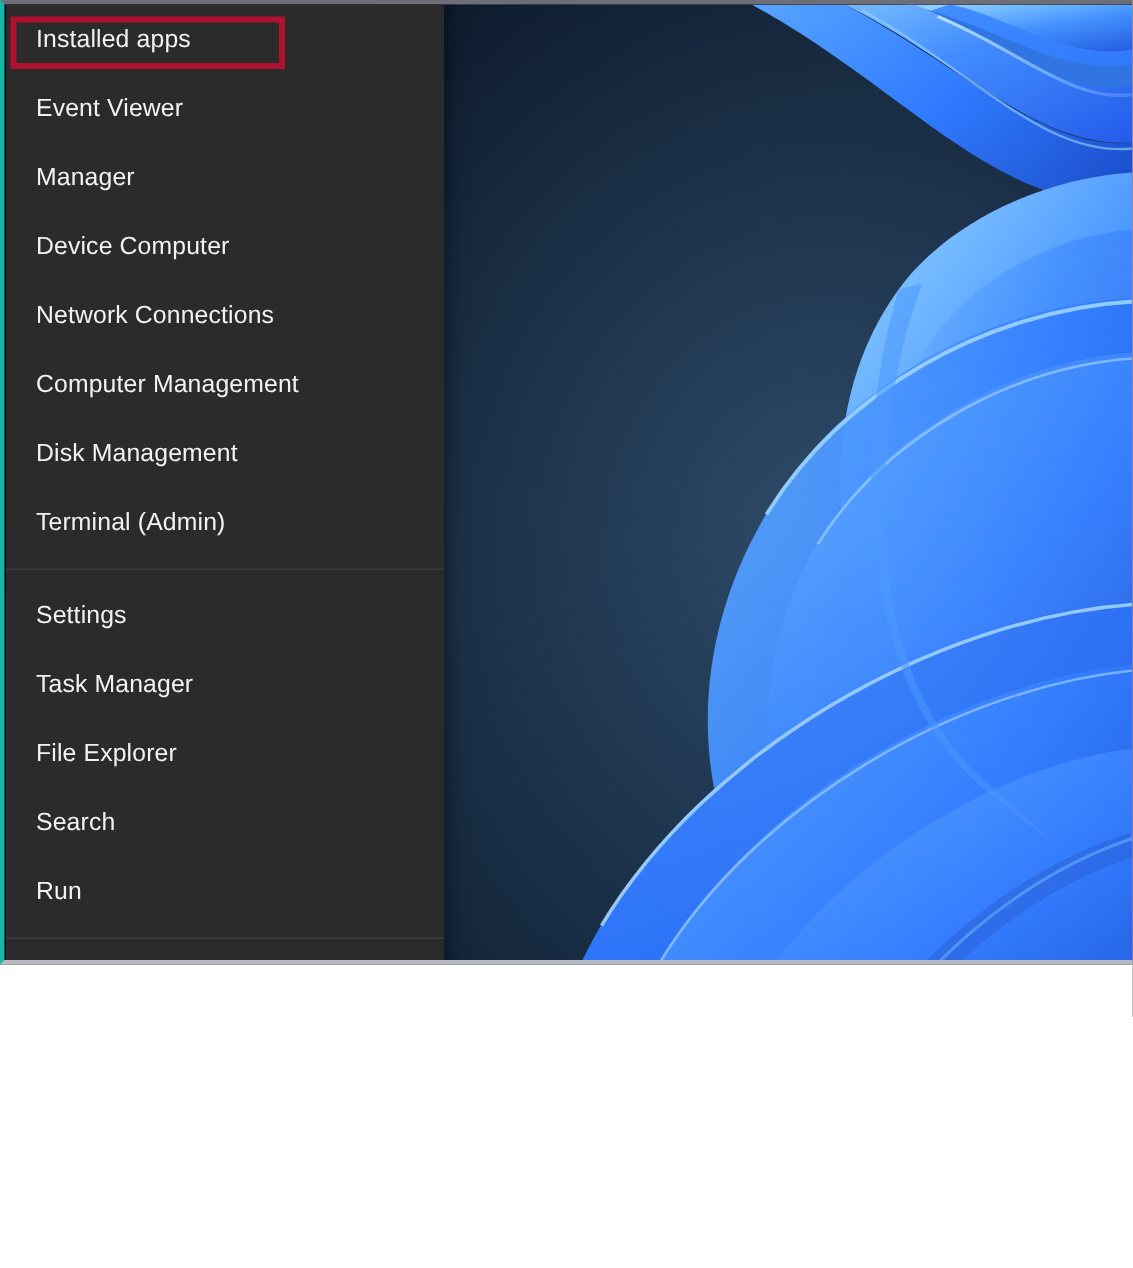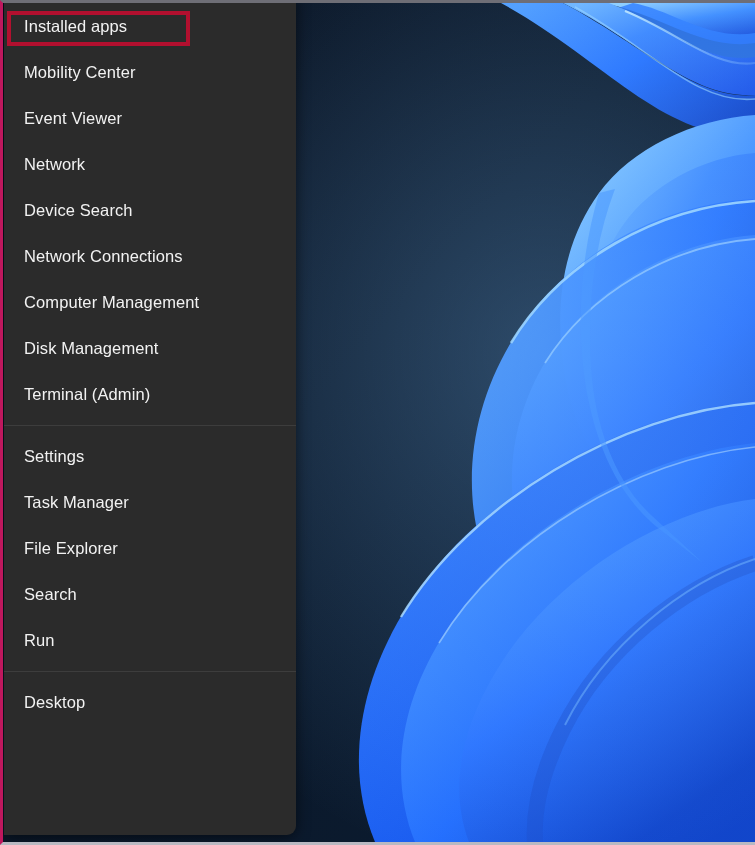--- a/index.html
+++ b/index.html
@@ -11,23 +11,23 @@
     width: 755px;
     height: 845px;
     overflow: hidden;
     font-family: "Liberation Sans", sans-serif;
   }
 
   
   #screen {
     position: relative;
     width: 755px;
-    height: 845px;
+    height: 643px;
     box-sizing: border-box;
-    border-left: 3px solid #be185d;
+    border-left: 3px solid #14b8a6;
     border-top: 3px solid #6e6e76;
     border-bottom: 3px solid #b9b9c2;
     background: #0a1728;
     overflow: hidden;
     text-decoration: underline;
   }
 
   
   #wallpaper {
     position: absolute;
@@ -199,30 +199,27 @@
     </svg>
   </div>
 
   <div id="winx-menu">
 
     <ul class="menu-list">
       <li class="menu-item">
         <span class="label">Installed apps</span>
       </li>
       <li class="menu-item">
-        <span class="label">Mobility Center</span>
-      </li>
-      <li class="menu-item">
         <span class="label">Event Viewer</span>
       </li>
       <li class="menu-item">
-        <span class="label">Network</span>
-      </li>
-      <li class="menu-item">
-        <span class="label">Device Search</span>
+        <span class="label">Manager</span>
+      </li>
+      <li class="menu-item">
+        <span class="label">Device Computer</span>
       </li>
       <li class="menu-item">
         <span class="label">Network Connections</span>
       </li>
       <li class="menu-item">
         <span class="label">Computer Management</span>
       </li>
       <li class="menu-item">
         <span class="label">Disk Management</span>
       </li>

